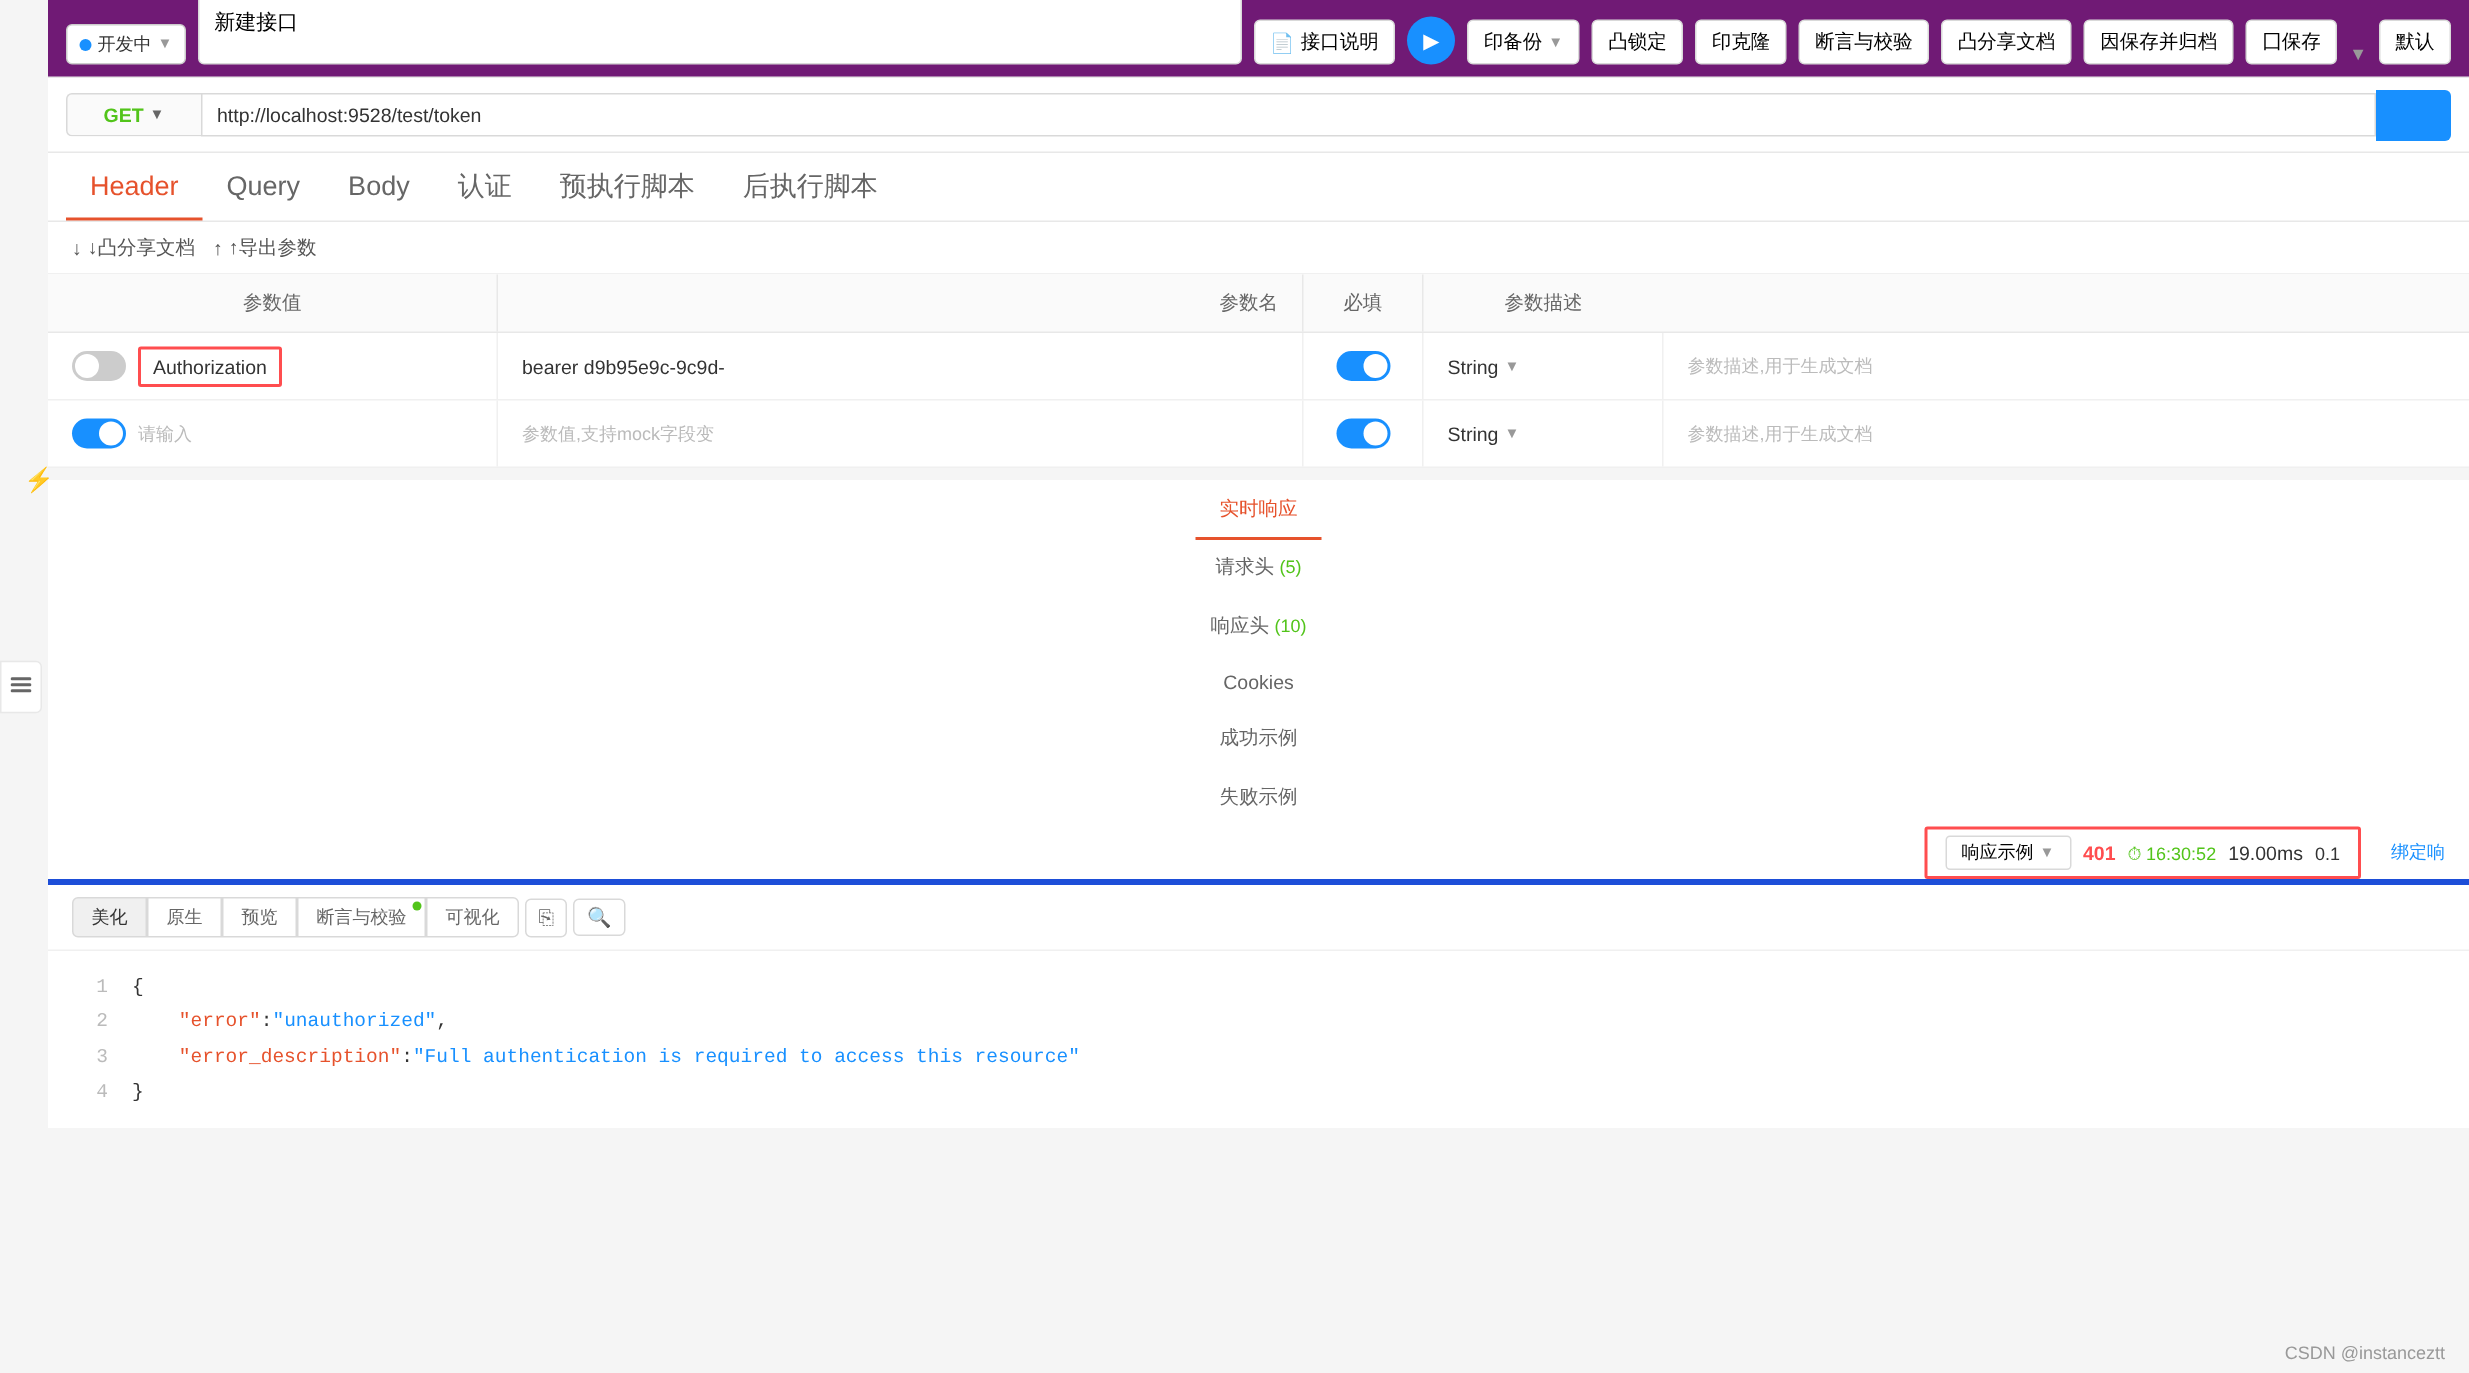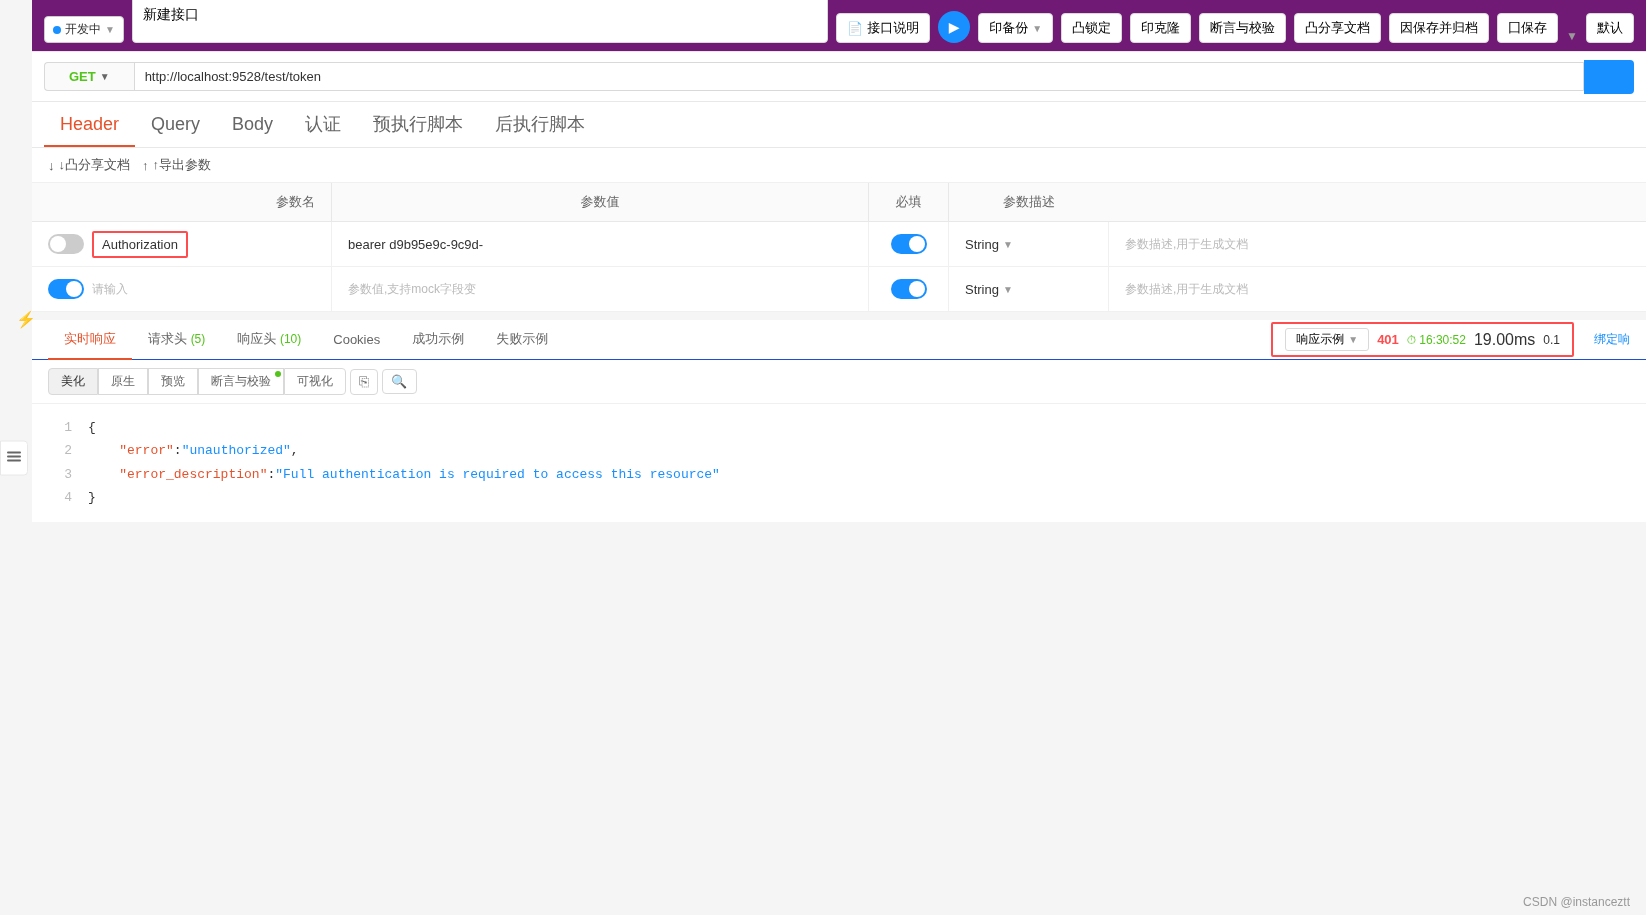--- a/index.html
+++ b/index.html
@@ -127,22 +127,23 @@
 
     .type-select {
       display: flex; align-items: center; gap: 4px;
       cursor: pointer; color: #333;
     }
 
     
     .response-area { background: #fff; margin-top: 8px; }
     .response-tabs {
       display: flex; align-items: center;
-      border-bottom: 1px solid #1d4ed8; padding: 0 16px;
+      border-bottom: 4px solid #1d4ed8; padding: 0 16px;
       position: relative;
+      flex-direction: column;
     }
     .resp-tab {
       padding: 10px 16px; cursor: pointer; font-size: 13px; color: #666;
       border-bottom: 2px solid transparent; margin-bottom: -1px;
     }
     .resp-tab.active { color: #e6522c; border-bottom-color: #e6522c; }
     .resp-tab .badge {
       color: #52c41a; font-size: 12px;
     }
 
@@ -303,25 +304,25 @@
     </div>
     <div class="toolbar-btn">
       <span>↑</span>
       <span>↑导出参数</span>
     </div>
   </div>
 
 
   <div class="params-table">
     <div class="table-header">
+      <div class="th">
+        <span>参数值</span>
+      </div>
       <div class="th" style="text-align:right;">
         <span>参数名</span>
-      </div>
-      <div class="th">
-        <span>参数值</span>
       </div>
       <div class="th">
         <span>必填</span>
       </div>
       <div class="th">
         <span>参数描述</span>
       </div>
     </div>
 
     <div class="table-row">
@@ -402,21 +403,21 @@
         <div class="resp-meta-box">
           <button style="padding: 2px 10px; border: 1px solid #d9d9d9; border-radius: 3px; cursor: pointer; font-size: 12px; background: #fff; display: flex; align-items: center; gap: 4px;">
             <span>响应示例</span>
             <span style="font-size:10px; color:#999;">▼</span>
           </button>
           <span class="status-401">401</span>
           <span class="time-green">
             <span style="color:#52c41a;">⏱</span>
             <span>16:30:52</span>
           </span>
-          <span style="color:#333;font-size:16px;">19.00ms</span>
+          <span style="color:#333;font-size:13px;">19.00ms</span>
           <span style="color:#333;font-size:12px;">0.1</span>
         </div>
         <span class="bind-resp">绑定响</span>
       </div>
     </div>
 
     <div class="format-tabs">
       <button class="fmt-btn active">
         <span>美化</span>
       </button>

